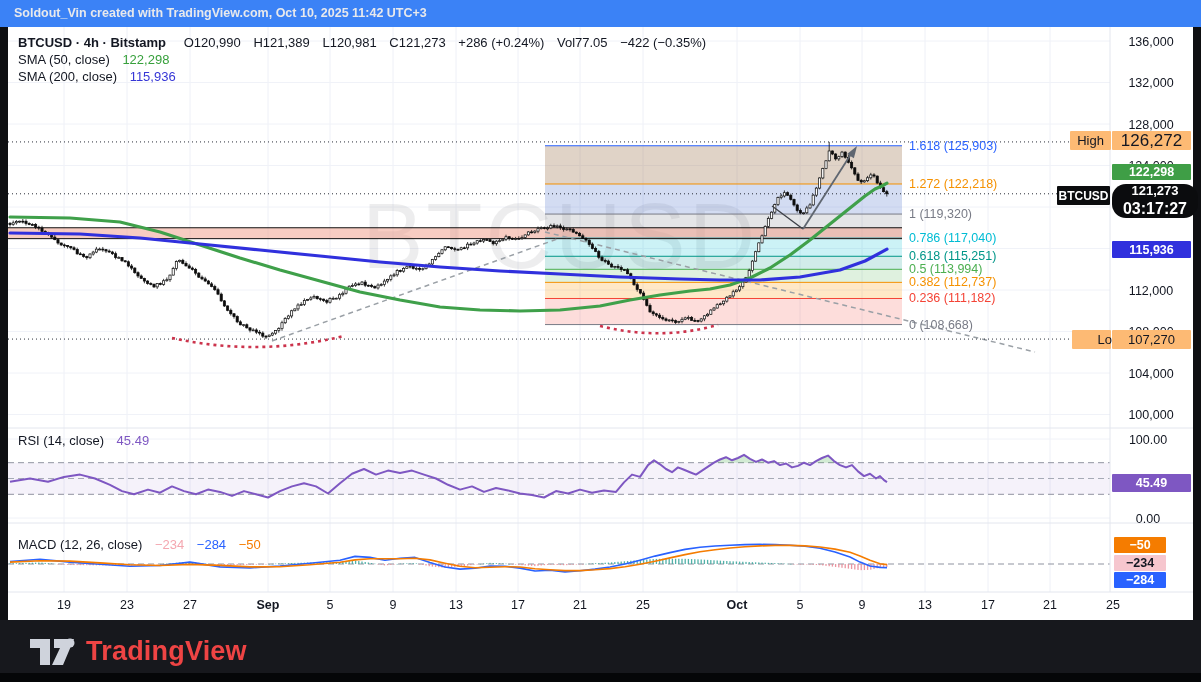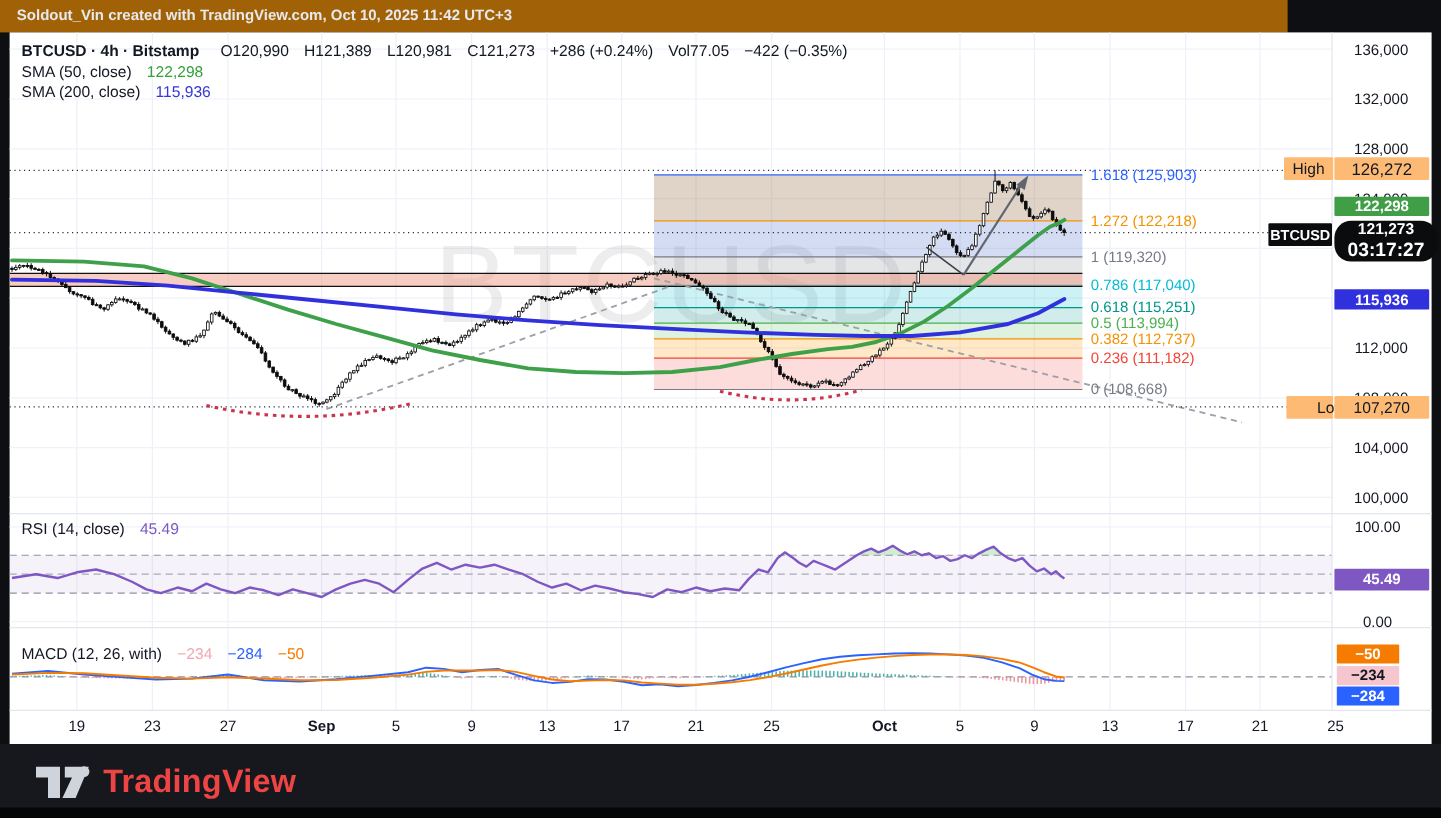--- a/index.html
+++ b/index.html
@@ -3,22 +3,22 @@
 <meta charset="utf-8">
 <style>
   html,body{margin:0;padding:0;}
   body{
     width:1201px;height:682px;position:relative;overflow:hidden;
     background:#0e0f12;
     font-family:"Liberation Sans","DejaVu Sans",sans-serif;
     -webkit-font-smoothing:antialiased;
   }
   #topbar{
-    position:absolute;left:0;top:0;width:1073px;height:27px;
-    background:#a16207;color:#e8e9ec;font-size:12.5px;font-weight:700;
+    position:absolute;left:0;top:0;width:1201px;height:27px;
+    background:#3b82f6;color:#e8e9ec;font-size:12.5px;font-weight:700;
     line-height:27px;padding-left:14px;box-sizing:border-box;white-space:nowrap;
   }
   #card{
     position:absolute;left:8px;top:27px;width:1185px;height:593px;
     background:#ffffff;
   }
   #chart-svg{position:absolute;left:0;top:0;width:1201px;height:682px;}
   .legend{
     position:absolute;color:#131722;font-size:13px;white-space:nowrap;z-index:5;
   }
@@ -1042,28 +1042,28 @@
 </div>
 <div class="legend" style="left:18px;top:69px;">
   <span>SMA (200, close)</span>
   <span style="color:#3636d6">115,936</span>
 </div>
 <div class="legend" style="left:18px;top:433px;">
   <span>RSI (14, close)</span>
   <span style="color:#7e57c2">45.49</span>
 </div>
 <div class="legend" style="left:18px;top:537px;">
-  <span>MACD (12, 26, with)</span>
+  <span>MACD (12, 26, close)</span>
   <span style="color:#f4a7b0">−234</span>
   <span style="color:#2962ff">−284</span>
   <span style="color:#f57c00">−50</span>
 </div>
 
 <div class="badge light" style="left:1070px;top:131px;width:41px;height:19px;font-size:13px;">High</div>
-<div class="badge light" style="left:1112px;top:131px;width:79px;height:19px;font-size:14px;">126,272</div>
+<div class="badge light" style="left:1112px;top:131px;width:79px;height:19px;font-size:17px;">126,272</div>
 
 <div class="badge" style="left:1112px;top:164px;width:79px;height:16px;background:#3f9e46;">122,298</div>
 
 <div class="badge dark" style="left:1057px;top:186px;width:53px;height:19px;font-size:12px;font-weight:700;">BTCUSD</div>
 <div class="badge dark" style="left:1112px;top:184px;width:86px;height:34px;flex-direction:column;line-height:1.25;border-radius:14px;">
   <span style="font-size:13px;font-weight:700;">121,273</span>
   <span style="font-size:16px;">03:17:27</span>
 </div>
 
 <div class="badge" style="left:1112px;top:241px;width:79px;height:17px;background:#3030dd;">115,936</div>

